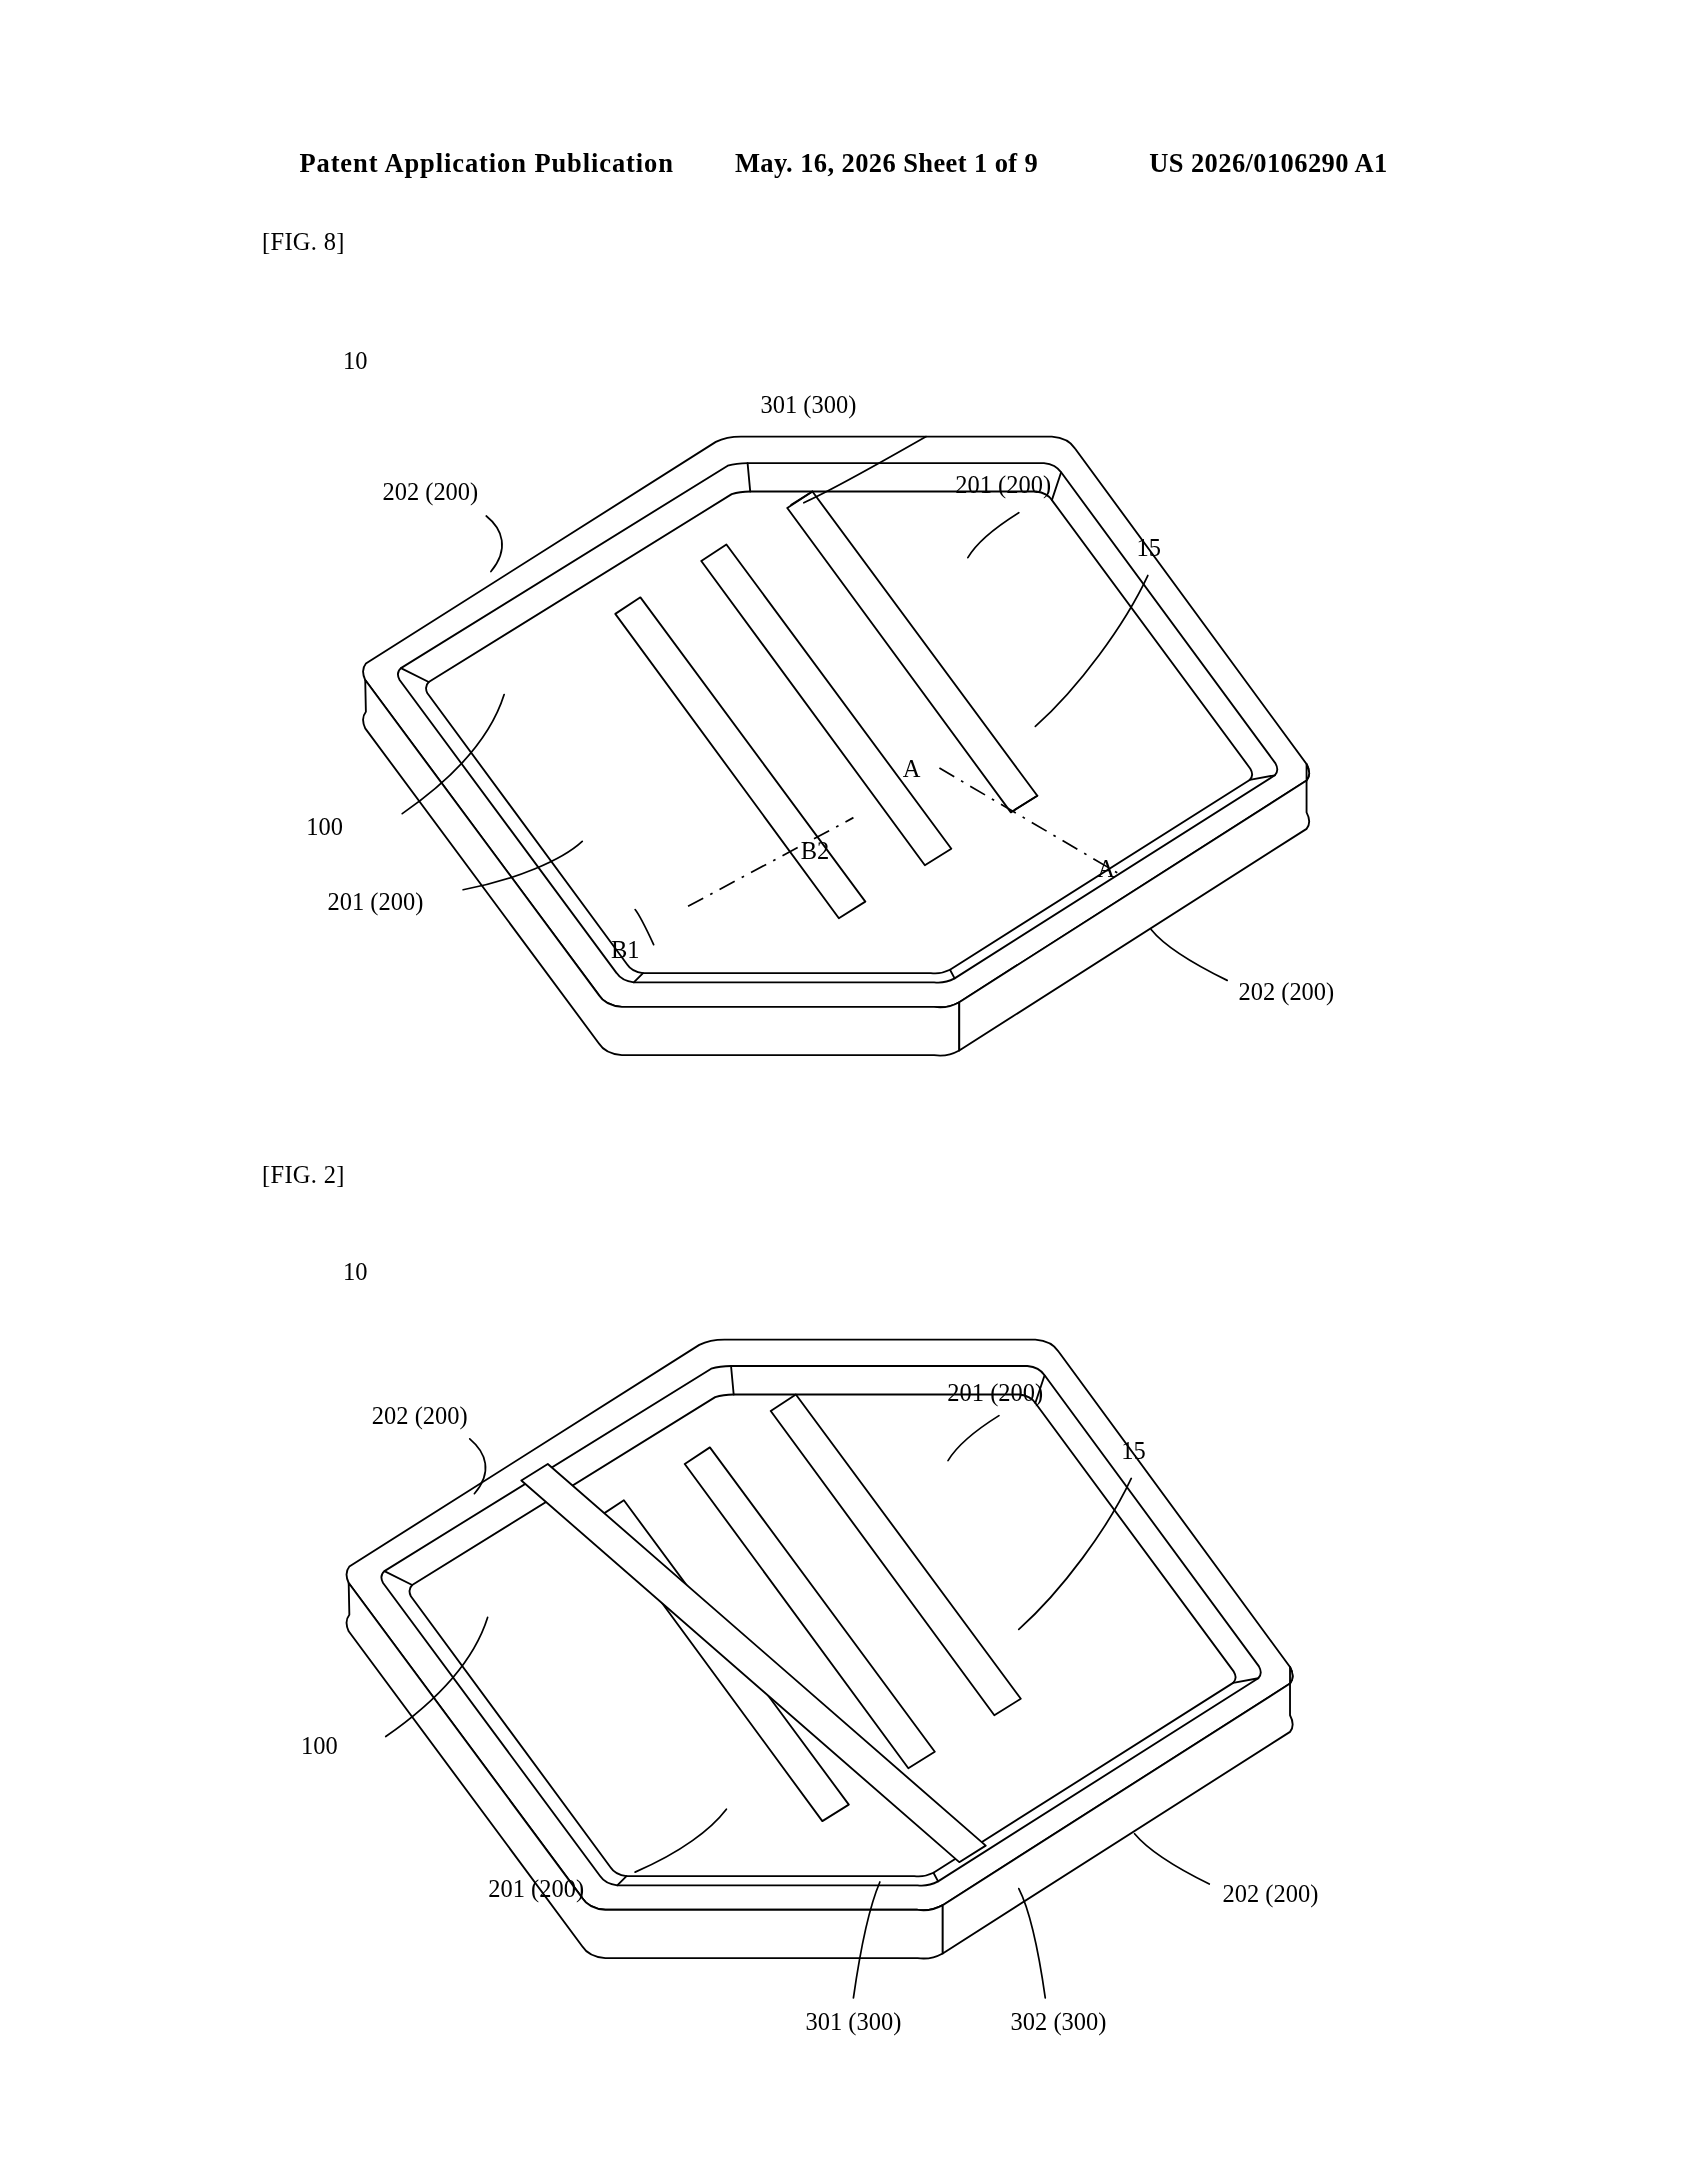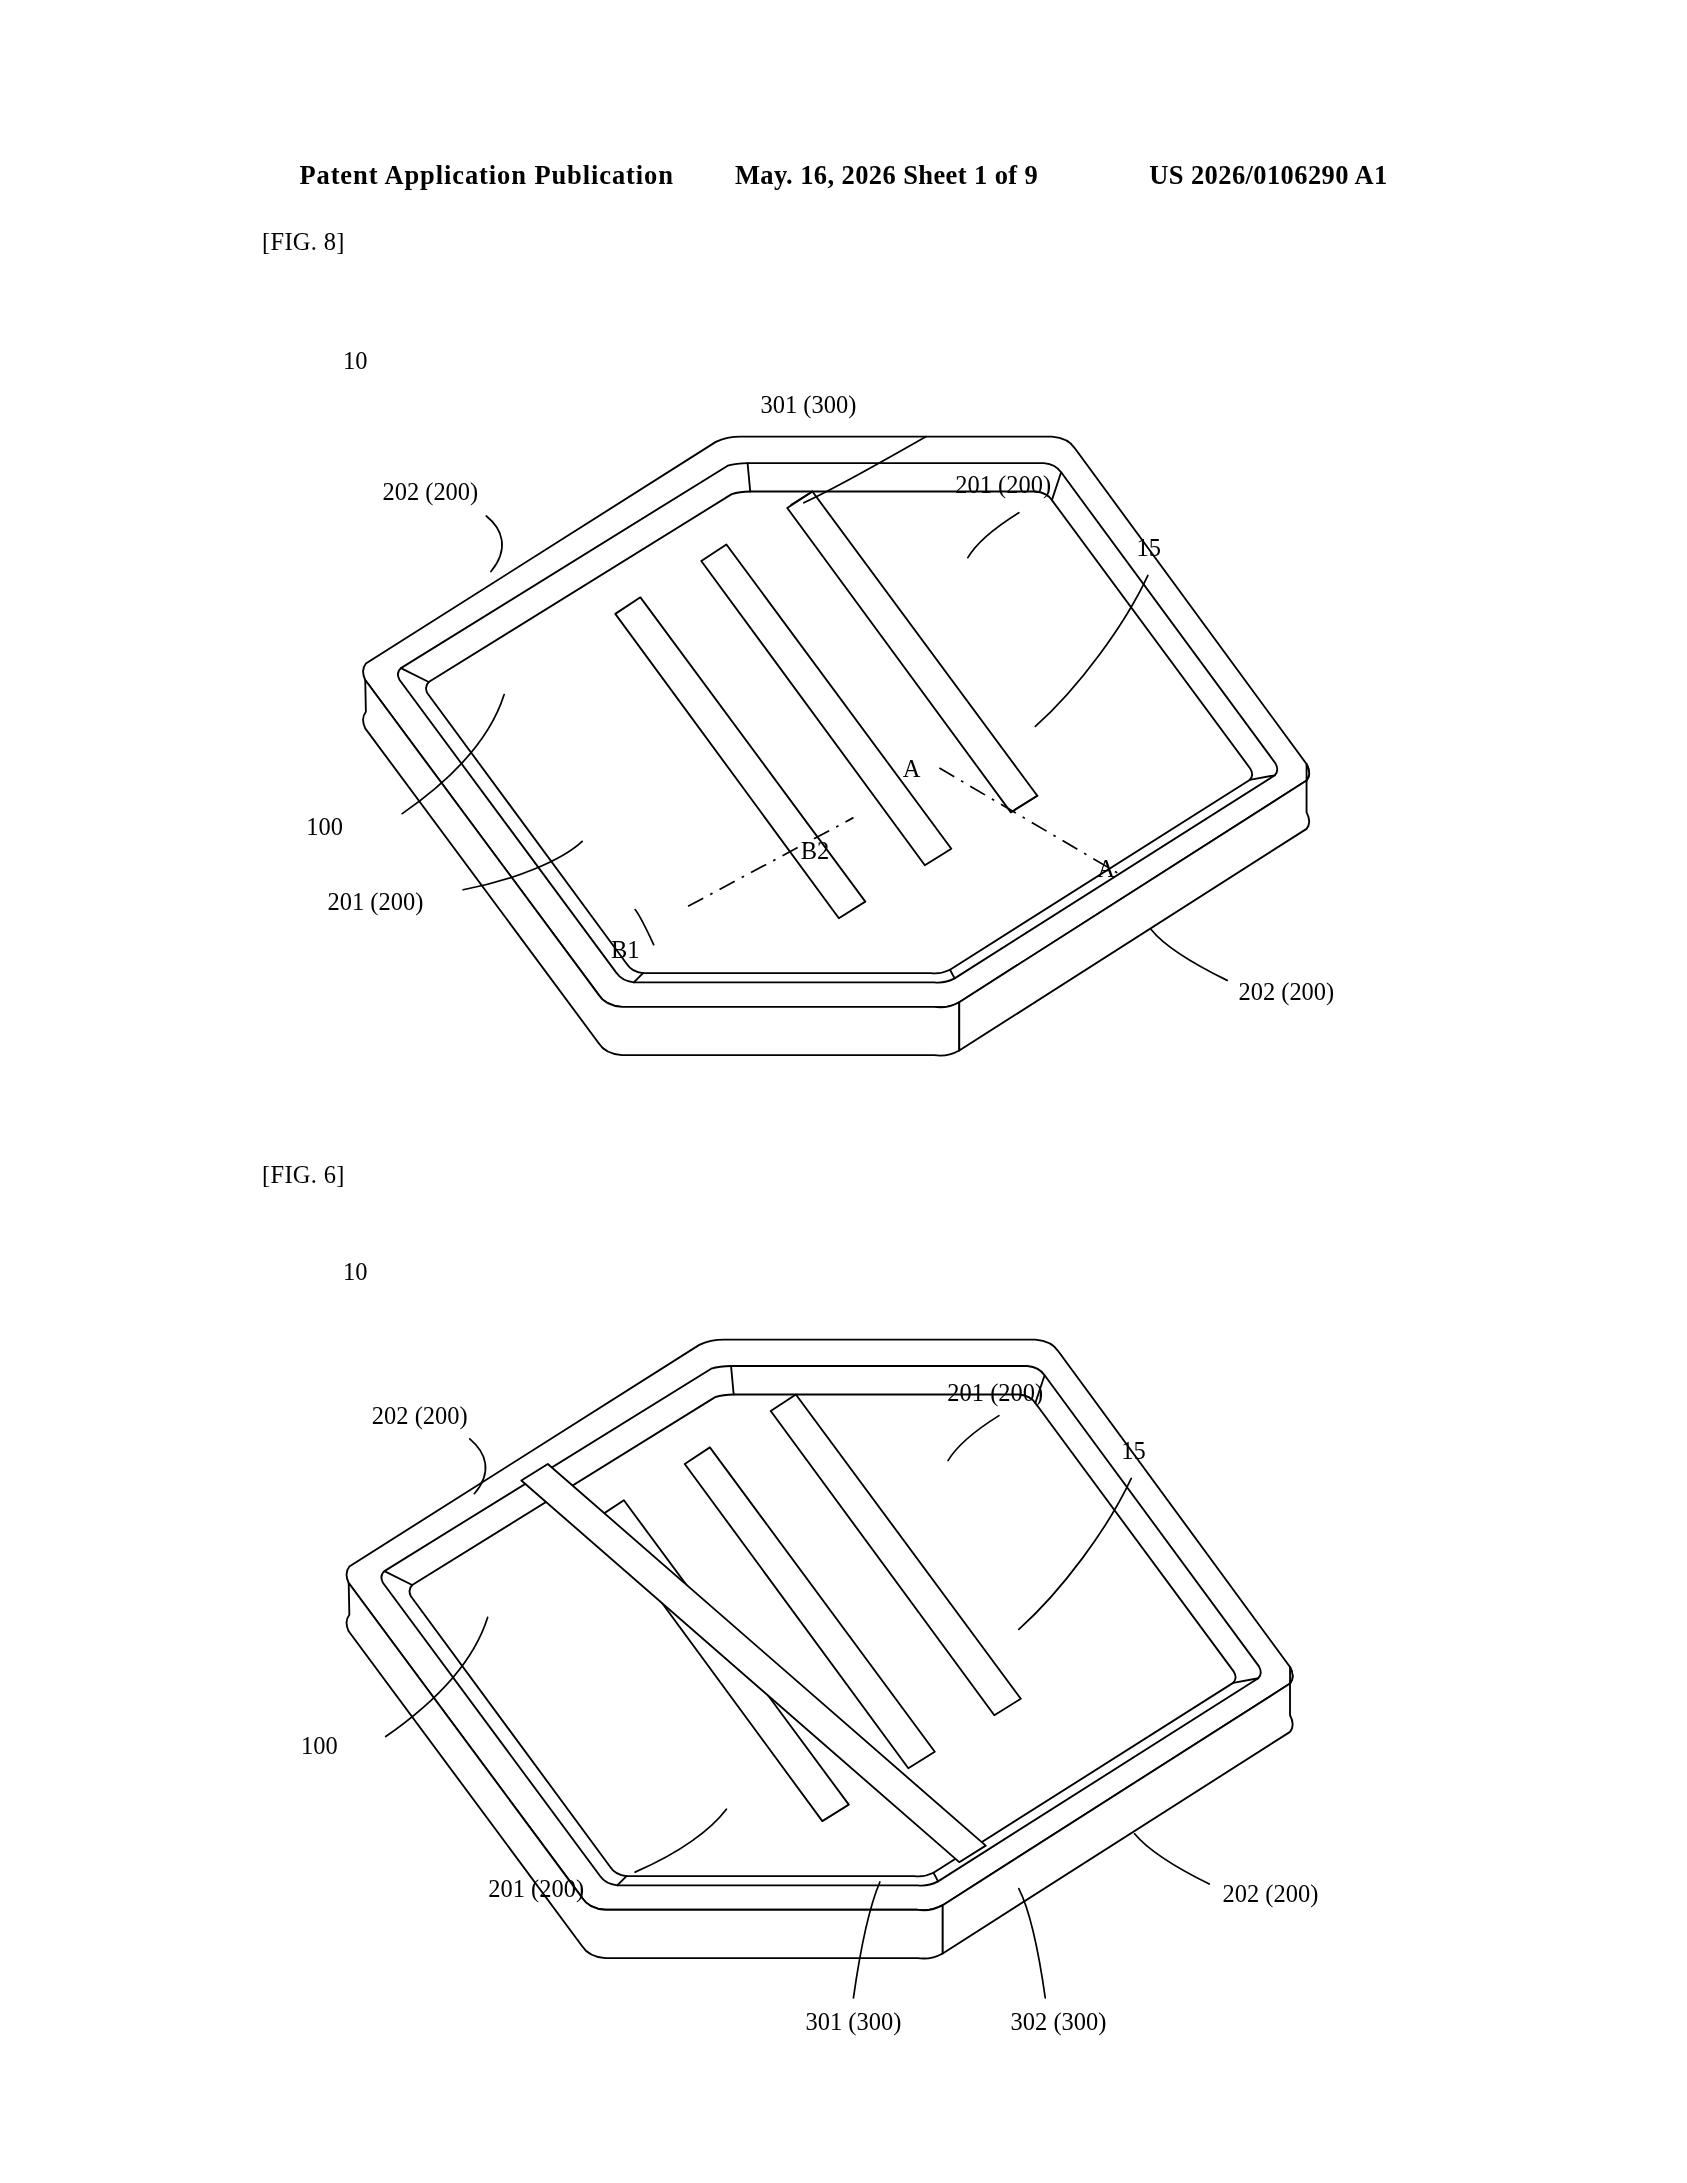--- a/index.html
+++ b/index.html
@@ -15,21 +15,21 @@
     color: #000000;
     overflow: hidden;
   }
   .page {
     position: absolute;
     inset: 0;
   }
   
   .header {
     position: absolute;
-    top: 160px;
+    top: 148px;
     left: 0;
     width: 1687px;
     display: flex;
     justify-content: center;
     align-items: flex-end;
     font-size: 26.5px;
     font-weight: bold;
     letter-spacing: 0.3px;
     white-space: nowrap;
   }
@@ -111,21 +111,21 @@
 
   <div class="header">
     <span class="h-pub">Patent Application Publication</span>
     <span class="h-date">May. 16, 2026  Sheet 1 of 9</span>
     <span class="h-num">US 2026/0106290 A1</span>
   </div>
 
   <div class="fig-label" id="fig1-label">[FIG. 8]</div>
   <div class="fig-num" id="fig1-num">10</div>
 
-  <div class="fig-label" id="fig2-label">[FIG. 6]</div>
+  <div class="fig-label" id="fig2-label">[FIG. 2]</div>
   <div class="fig-num" id="fig2-num">10</div>
 
   <svg class="drawing" viewBox="0 0 2550 3300">
 
     <g>
 
       <g>
 
         <path class="part" d="M 1120 660
                               L 1590 660

